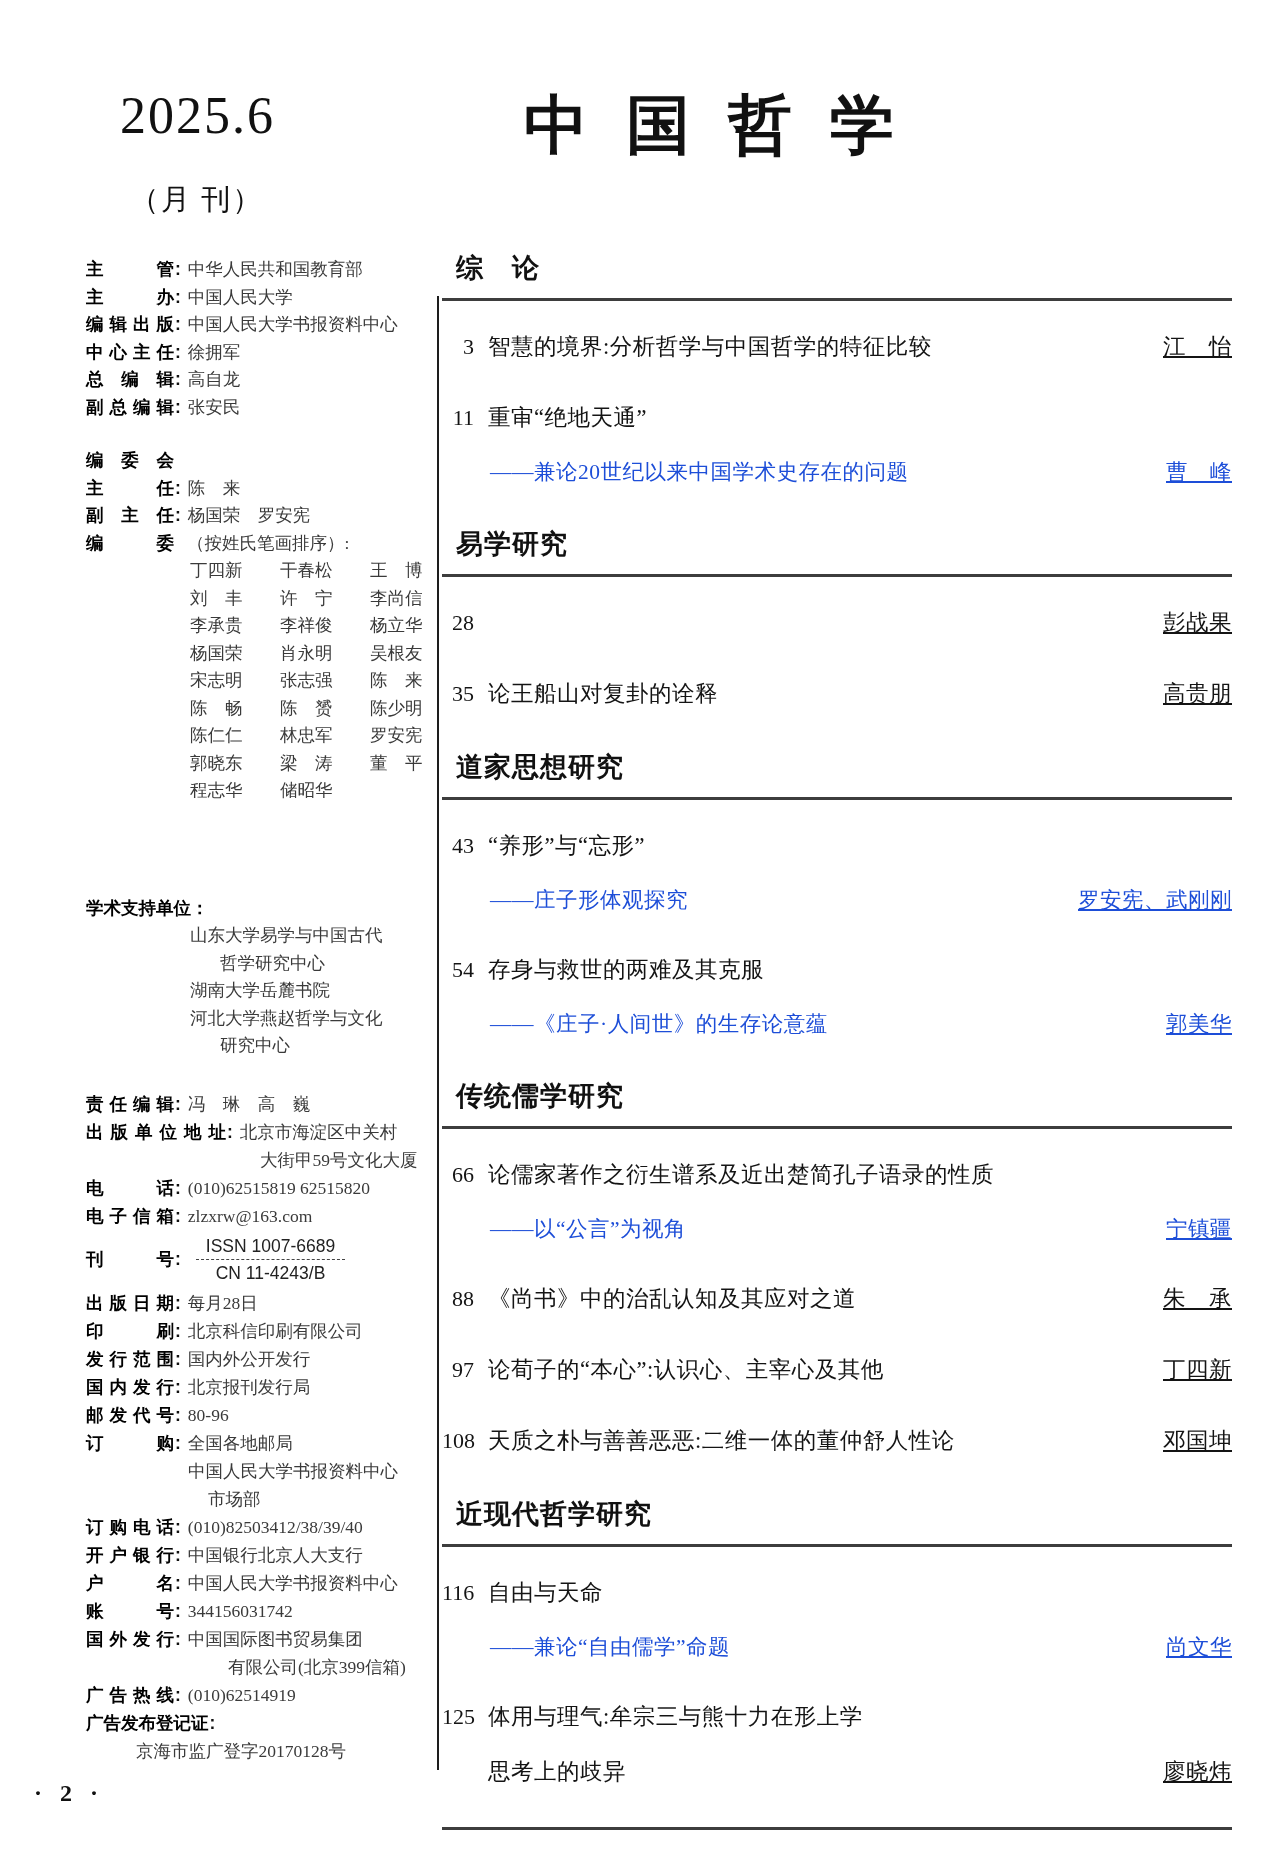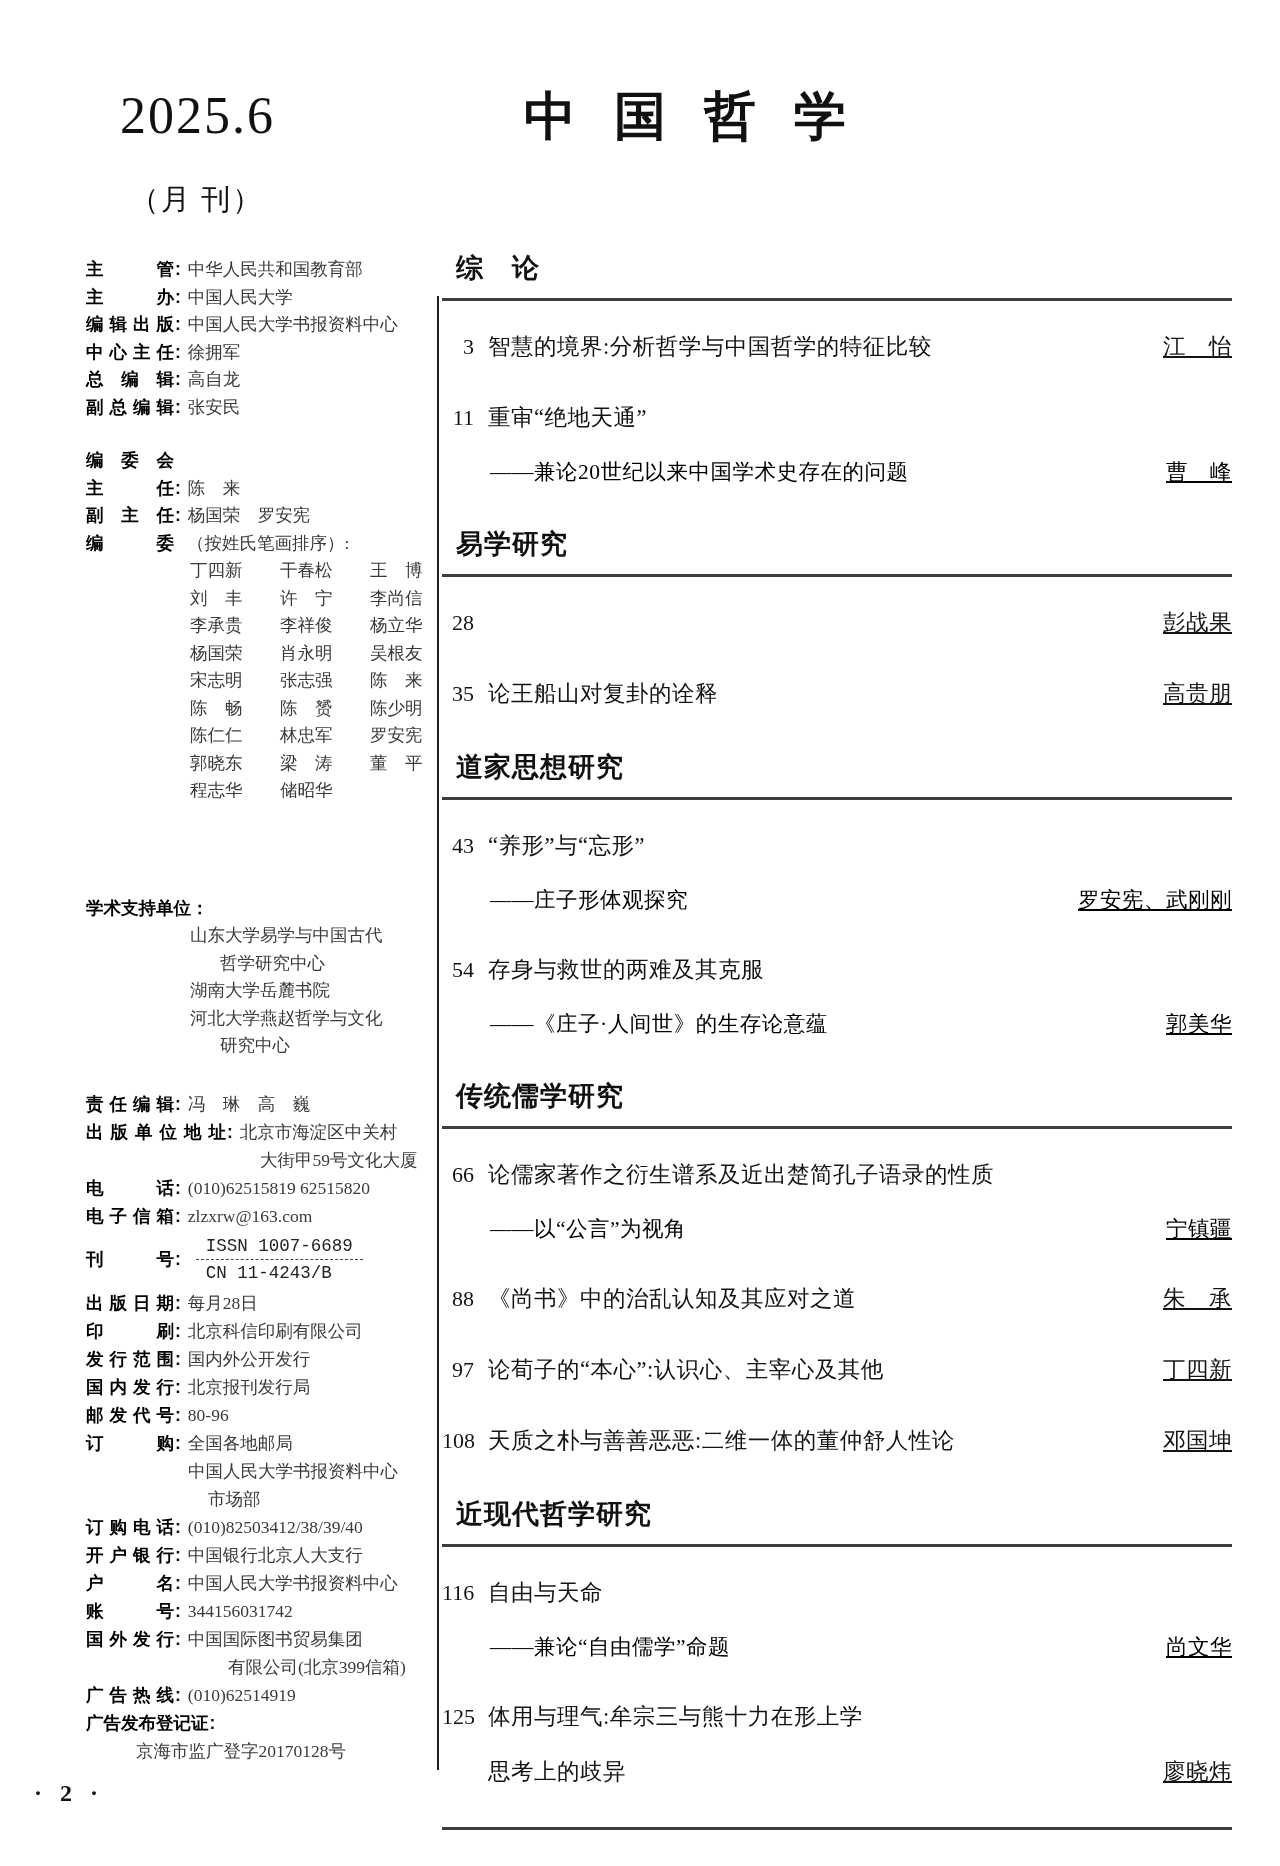--- a/index.html
+++ b/index.html
@@ -7,21 +7,21 @@
     width:1280px;height:1866px;position:relative;background:#ffffff;
     font-family:"Liberation Sans","DejaVu Sans",sans-serif;color:#111;
     overflow:hidden;
   }
   
   #issue{position:absolute;left:120px;top:86px;font-family:"Liberation Serif","DejaVu Serif",serif;
     font-size:52px;font-weight:400;letter-spacing:2px;}
   #freq{position:absolute;left:130px;top:180px;font-family:"Liberation Serif","DejaVu Serif",serif;
     font-size:29px;letter-spacing:2px;}
   #journal-title{position:absolute;left:524px;top:82px;font-family:"Liberation Serif","DejaVu Serif",serif;
-    font-size:52px;font-weight:700;letter-spacing:38px;white-space:nowrap;}
+    font-size:64px;font-weight:700;letter-spacing:38px;white-space:nowrap;}
   
   #divider{position:absolute;left:437px;top:296px;width:2px;height:1474px;background:#1d1d1d;}
   
   #left-col{position:absolute;left:60px;top:256px;width:376px;font-size:17.5px;line-height:27.5px;margin-left:26px;}
   .info-row{white-space:nowrap;}
   .lbl{display:inline-block;width:88px;text-align:justify;text-align-last:justify;
     font-weight:700;color:#000;vertical-align:top;}
   .lbl.wide{width:140px;}
   .lbl.natural{width:auto;text-align:left;text-align-last:auto;}
   .colon{font-weight:700;margin:0 7px 0 1px;}
@@ -29,41 +29,41 @@
   .cont-line{color:#3a3a3a;font-family:"Liberation Serif","DejaVu Serif",serif;white-space:nowrap;}
   #board{margin-top:26px;}
   #members{margin-top:0;}
   .member-row{margin-left:104px;white-space:nowrap;color:#3a3a3a;
     font-family:"Liberation Serif","DejaVu Serif",serif;}
   .member{display:inline-block;width:90px;}
   #support{margin-top:90px;}
   .support-label{font-weight:700;color:#000;}
   #publishing{margin-top:30px;line-height:28px;}
   .issn-row{display:flex;align-items:center;white-space:nowrap;margin:3px 0;}
-  .issn-stack{display:inline-block;text-align:left;font-family:Liberation Mono, monospace;
+  .issn-stack{display:inline-block;text-align:center;font-family:Liberation Sans, sans-serif;
     color:#222;line-height:26px;margin-left:8px;}
   .issn-top{padding:0 10px;}
   .issn-bottom{border-top:1.5px dashed #444;padding:0 10px;}
   
   #page-num{position:absolute;left:34px;top:1780px;font-family:"Liberation Serif","DejaVu Serif",serif;
     font-size:24px;font-weight:700;letter-spacing:6px;}
   
   #right-col{position:absolute;left:442px;top:250px;width:790px;}
   .toc-section-title{font-family:"Liberation Sans","DejaVu Sans",sans-serif;font-weight:700;
     font-size:27px;letter-spacing:1px;padding:0 0 12px 14px;border-bottom:3.5px solid #3d3d3d;
     margin:30px 0 30px;}
   .toc-section:first-child .toc-section-title{margin-top:0;}
   .toc-entry-line{display:flex;align-items:baseline;font-family:"Liberation Serif","DejaVu Serif",serif;
     font-size:22.5px;color:#141414;margin-bottom:40px;letter-spacing:0.5px;}
   .toc-entry-line.has-follow{margin-bottom:24px;}
   .toc-page{flex:none;width:32px;text-align:right;margin-right:14px;font-size:22px;letter-spacing:0;}
   .toc-title{white-space:nowrap;}
   .toc-author{margin-left:auto;white-space:nowrap;padding-left:14px;text-decoration:underline;}
   .toc-sub-line{display:flex;align-items:flex-end;font-family:"Liberation Serif","DejaVu Serif",serif;
-    font-size:21.5px;color:#000000;margin:0 0 40px;padding-left:48px;letter-spacing:0.5px;}
+    font-size:21.5px;color:#1d4ed8;margin:0 0 40px;padding-left:48px;letter-spacing:0.5px;}
   .toc-cont-line{display:flex;align-items:center;font-family:"Liberation Serif","DejaVu Serif",serif;
     font-size:22.5px;color:#141414;margin:0 0 40px;padding-left:46px;letter-spacing:0.5px;}
   .toc-rule{border-top:3.5px solid #3d3d3d;margin:4px 0 38px;}
 </style>
 </head>
 <body>
 
 <div id="issue">2025.6</div>
 <div id="freq">（月 刊）</div>
 <div id="journal-title">中国哲学</div>

